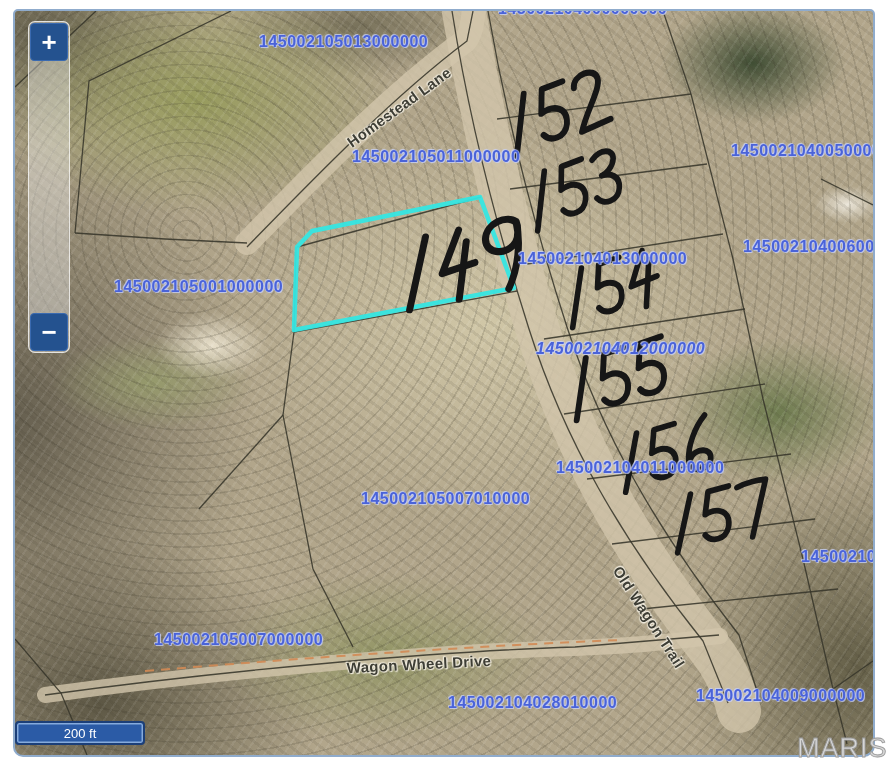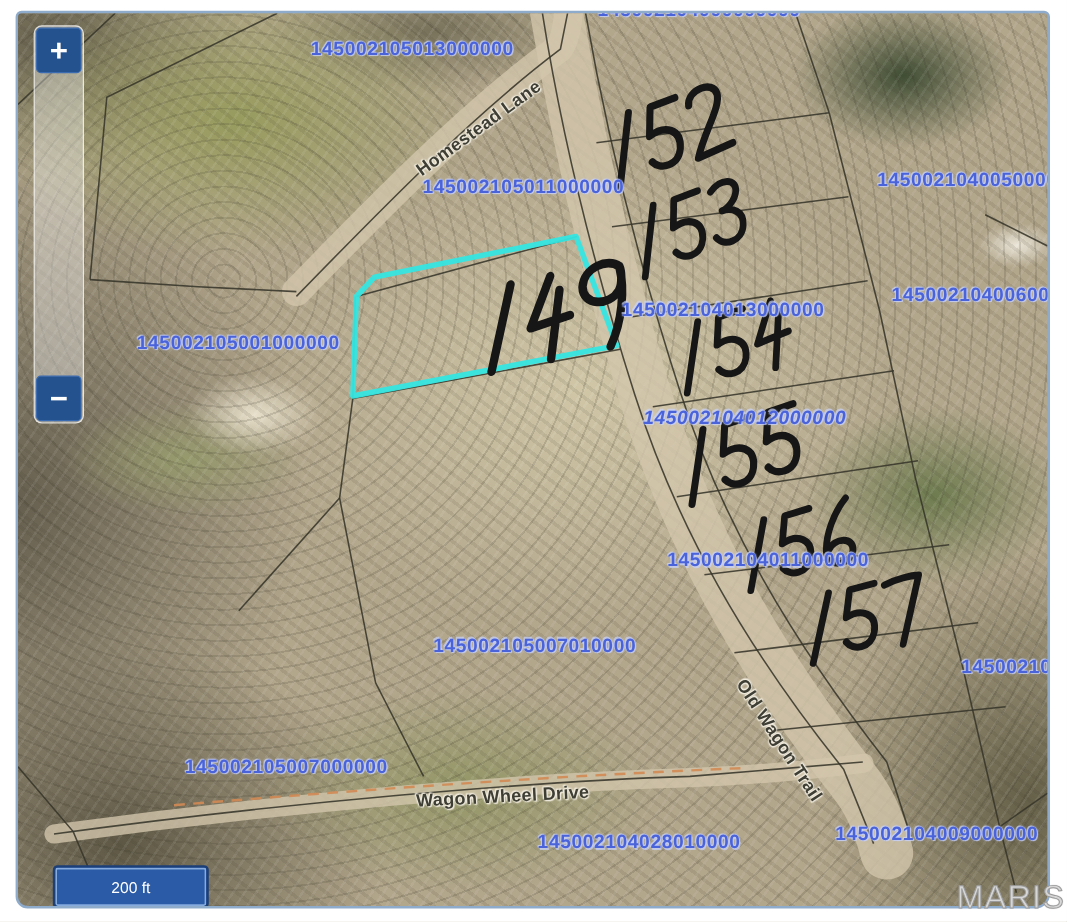--- a/index.html
+++ b/index.html
@@ -47,21 +47,21 @@
   .zoom-ctrl{position:absolute;left:13px;top:10px;width:42px;height:332px;}
   .zoom-track{position:absolute;left:0;top:0;width:100%;height:100%;box-sizing:border-box;
       background:rgba(246,246,246,0.38);border:1px solid rgba(255,255,255,0.7);border-radius:7px;}
   .zoom-btn{position:absolute;left:2px;width:38px;height:38px;box-sizing:border-box;
       background:#24528f;border:1px solid #3a6ab0;border-radius:4px;color:#ffffff;
       font-size:26px;font-weight:bold;line-height:34px;text-align:center;padding:0;
       font-family:"Liberation Sans",sans-serif;}
   .zoom-in{top:2px;}
   .zoom-out{bottom:2px;}
 
-  .scale-bar{position:absolute;left:29px;top:710px;width:130px;height:36px;box-sizing:border-box;
+  .scale-bar{position:absolute;left:0;top:710px;width:130px;height:24px;box-sizing:border-box;
       background:#2b5ba6;border:2px solid #1c3f78;border-radius:4px;
       box-shadow:inset 0 0 0 1.5px #86abdc;color:#ffffff;font-size:13px;
       display:flex;align-items:center;justify-content:center;}
 
   .watermark{position:absolute;left:797px;top:733px;font-size:27px;letter-spacing:1px;
       color:#d6d6d6;-webkit-text-stroke:0.8px #9b9b9b;z-index:50;
       text-shadow:0 0 1px #8c8c8c;}
 </style>
 </head>
 <body>
@@ -161,21 +161,21 @@
 
     <div id="parcel-layer">
         <div class="parcel-label" style="left: 244px; top: 22px;">145002105013000000</div>
         <div class="parcel-label" style="left: 301px; top: 137px; margin-left: 36px;">145002105011000000</div>
         <div class="parcel-label" style="left: 99px; top: 267px; text-align: center;">145002105001000000</div>
         <div class="parcel-label" style="left: 503px; top: 239px;">145002104013000000</div>
         <div class="parcel-label" style="left: 716px; top: 131px;">1450021040050000</div>
         <div class="parcel-label" style="left: 728px; top: 227px;">145002104006000</div>
         <div class="parcel-label" style="left: 521px; top: 329px; font-style: italic;">145002104012000000</div>
         <div class="parcel-label" style="left: 541px; top: 420px; margin-top: 28px;">145002104011000000</div>
-        <div class="parcel-label" style="left: 346px; top: 519px;">145002105007010000</div>
+        <div class="parcel-label" style="left: 346px; top: 479px;">145002105007010000</div>
         <div class="parcel-label" style="left: 139px; top: 620px;">145002105007000000</div>
         <div class="parcel-label" style="left: 433px; top: 683px;">145002104028010000</div>
         <div class="parcel-label" style="left: 681px; top: 676px;">145002104009000000</div>
         <div class="parcel-label" style="left: 786px; top: 537px;">145002104</div>
         <div class="parcel-label" style="left: 483px; top: -11px;">145002104000000000</div>
       </div>
     <div id="street-layer">
         <div class="street-label" style="left: 384px; top: 96px; transform: translate(-50%, -50%) rotate(-36deg);">Homestead Lane</div>
         <div class="street-label" style="left: 404px; top: 653px; transform: translate(-50%, -50%) rotate(-3deg);">Wagon Wheel Drive</div>
         <div class="street-label" style="left: 634px; top: 606px; transform: translate(-50%, -50%) rotate(57deg);">Old Wagon Trail</div>

